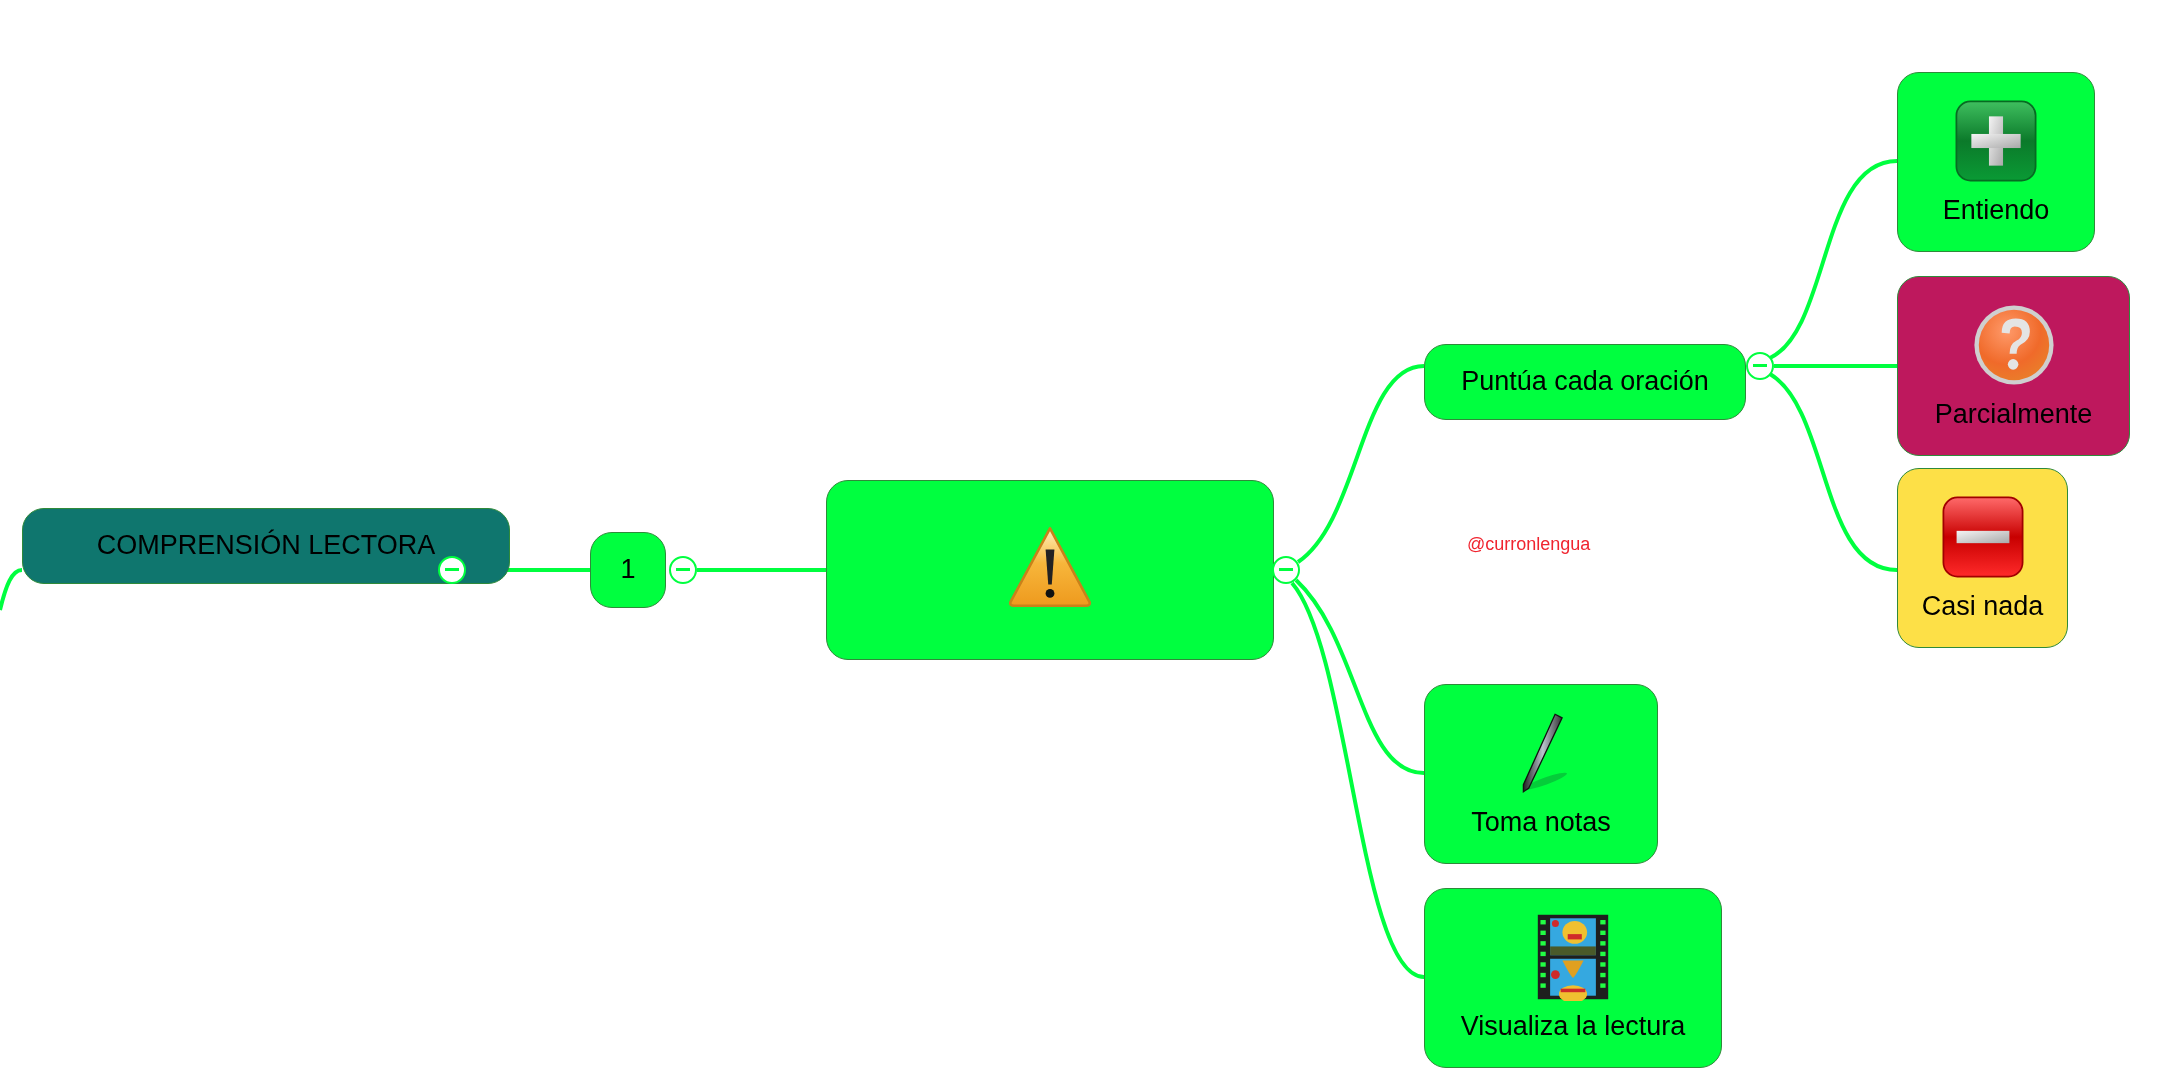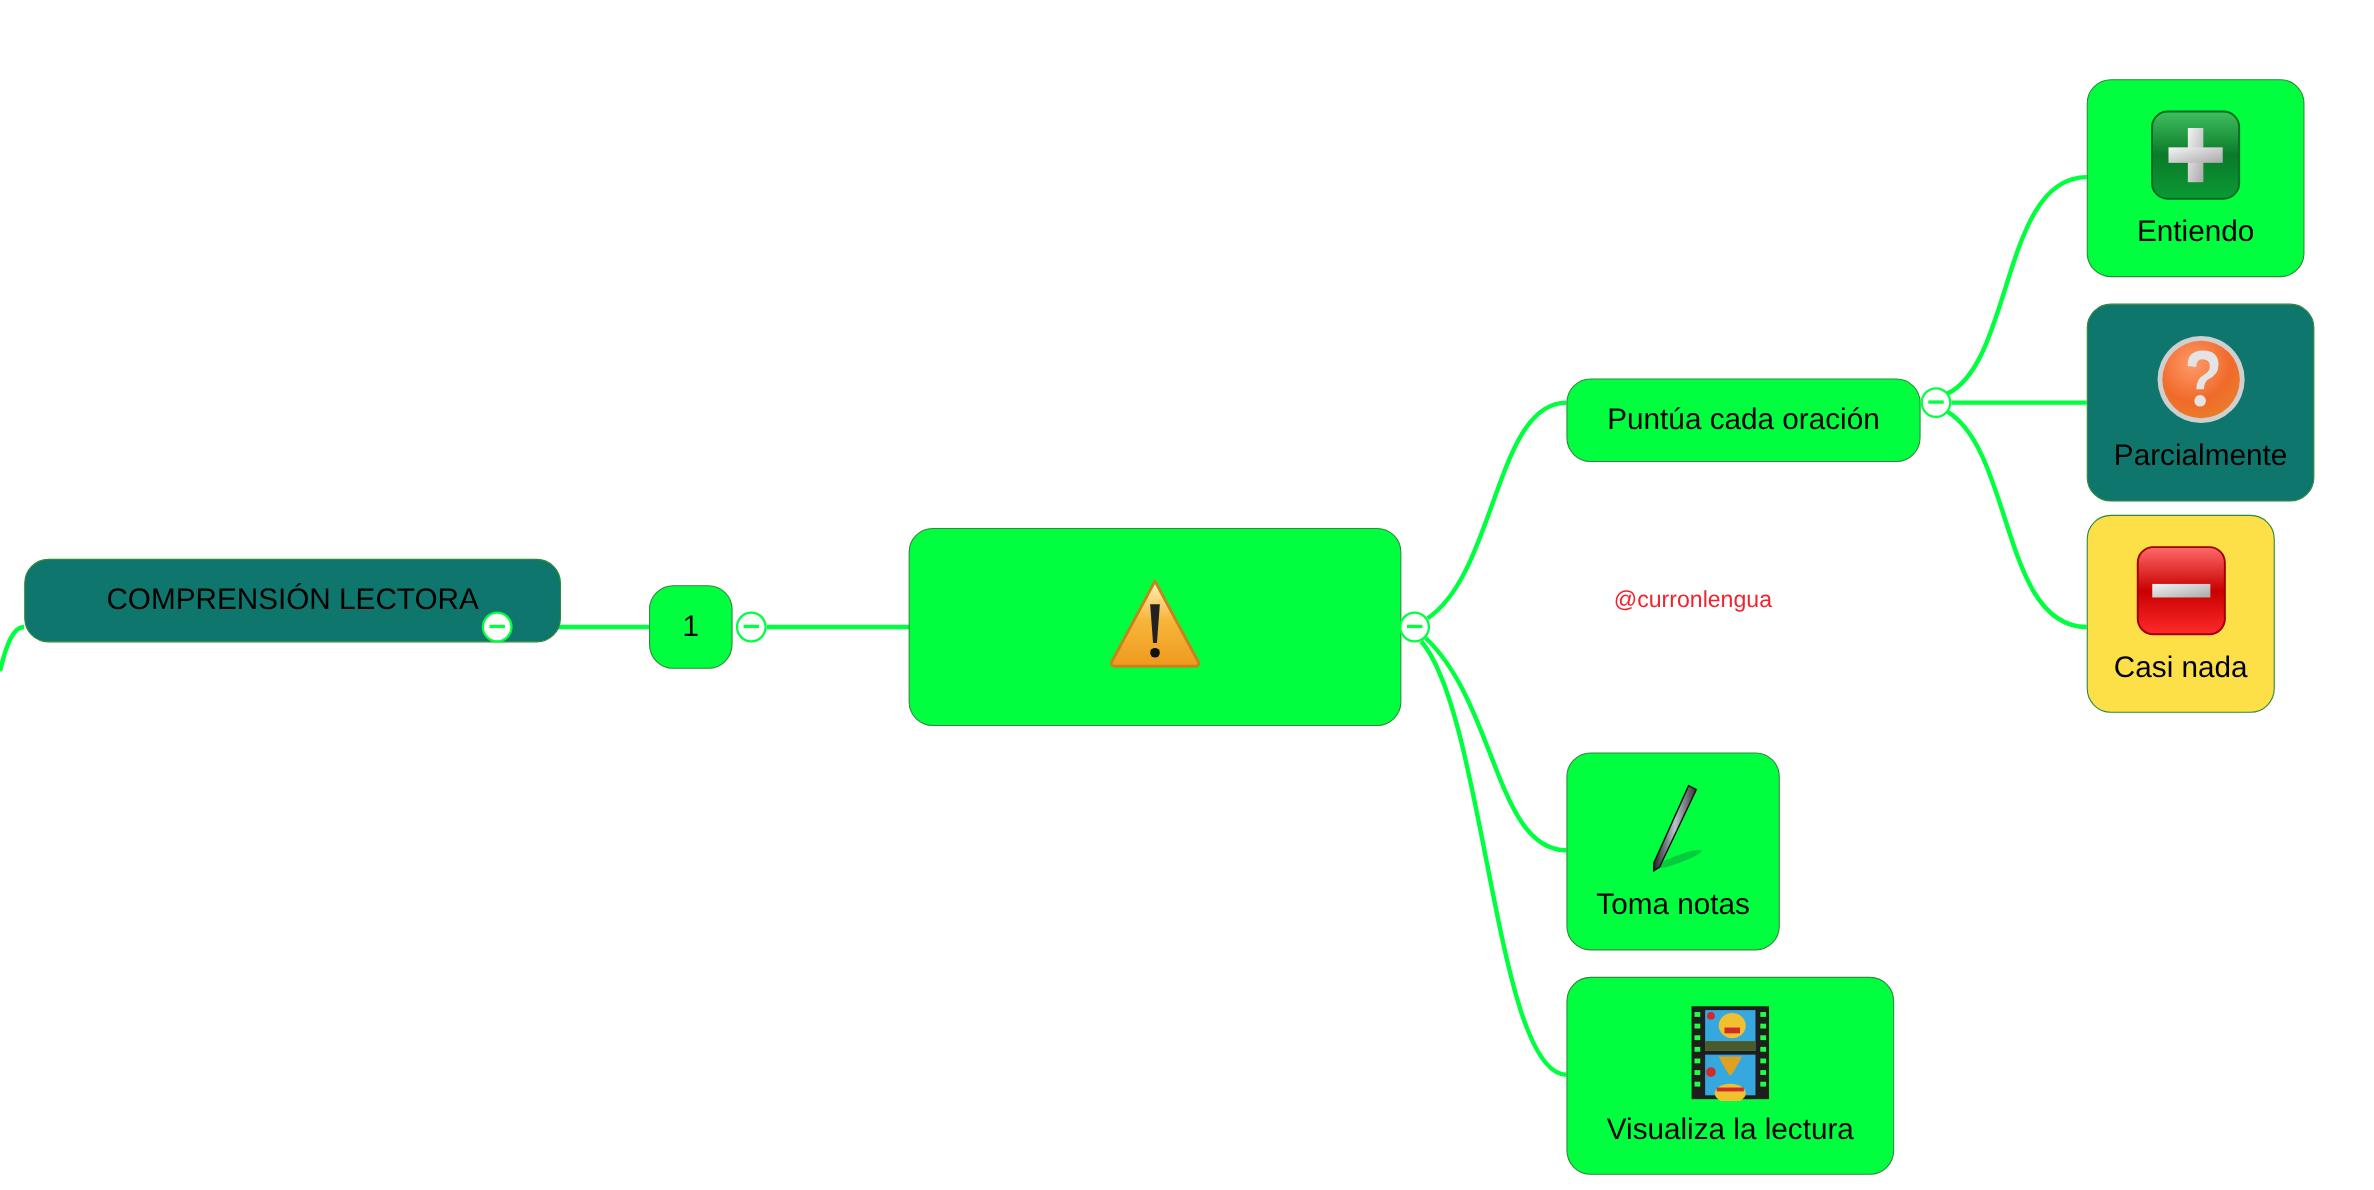--- a/index.html
+++ b/index.html
@@ -14,21 +14,21 @@
     }
     .node .label { font-size: 27px; white-space: nowrap; line-height: 1.15; }
     .node .icon { width: 88px; height: 88px; margin-bottom: 10px; }
     .toggle {
       position: absolute; width: 28px; height: 28px; box-sizing: border-box;
       border: 2.5px solid #00ff3f; border-radius: 50%; background: #ffffff; cursor: pointer;
     }
     .toggle::after {
       content: ""; position: absolute; left: 5px; right: 5px; top: 10px; height: 3px; background: #00ff3f;
     }
-    .watermark { position: absolute; font-size: 21px; color: #f0242f; white-space: nowrap; }
+    .watermark { position: absolute; font-size: 18px; color: #f0242f; white-space: nowrap; }
   </style>
 </head>
 <body>
 
 <svg id="links" xmlns="http://www.w3.org/2000/svg">
   <g fill="none" stroke="#00ff3f" stroke-width="4">
     <path d="M0,610 C6,585 12,570 22,570"></path>
     <path d="M466,570 L590,570"></path>
     <path d="M697,570 L833,570"></path>
     <path d="M1298,562 C1360,520 1360,366 1424,366"></path>
@@ -84,21 +84,21 @@
           <stop offset="1" stop-color="#a9a9a9"></stop>
       </linearGradient>
     </defs>
     <rect x="5" y="5" width="90" height="90" rx="16" fill="url(#plusG)" stroke="#076b22" stroke-width="2"></rect>
     <rect x="42" y="22" width="16" height="56" fill="url(#silver)"></rect>
     <rect x="22" y="42" width="56" height="16" fill="url(#silver)"></rect>
   </svg>
   <span class="label">Entiendo</span>
 </div>
 
-<div class="node" style="left: 1897px; top: 276px; width: 207px; height: 180px; background: #0f766e;">
+<div class="node" style="left: 1897px; top: 276px; width: 233px; height: 180px; background: #be185d;">
   <svg class="icon" viewBox="0 0 100 100">
     <defs>
       <radialGradient id="qG" cx="0.4" cy="0.3" r="0.8">
         <stop offset="0" stop-color="#ff9a6a"></stop>
           <stop offset="0.6" stop-color="#f06a2a"></stop>
           <stop offset="1" stop-color="#e8822a"></stop>
       </radialGradient>
     </defs>
     <circle cx="50" cy="50" r="45" fill="#cfcfcf"></circle>
     <circle cx="50" cy="50" r="40" fill="url(#qG)"></circle>
@@ -116,21 +116,21 @@
           <stop offset="0.5" stop-color="#c80000"></stop>
           <stop offset="1" stop-color="#ff2a2a"></stop>
       </linearGradient>
     </defs>
     <rect x="5" y="5" width="90" height="90" rx="16" fill="url(#minusG)" stroke="#a10000" stroke-width="2"></rect>
     <rect x="20" y="43" width="60" height="14" fill="url(#silver)"></rect>
   </svg>
   <span class="label">Casi nada</span>
 </div>
 
-<div class="node" style="left: 1424px; top: 684px; width: 194px; height: 180px; background: rgb(0, 255, 63);">
+<div class="node" style="left: 1424px; top: 684px; width: 234px; height: 180px; background: rgb(0, 255, 63);">
   <svg class="icon" viewBox="0 0 100 100">
     <defs>
       <linearGradient id="penG" x1="0" y1="0" x2="1" y2="0">
         <stop offset="0" stop-color="#222"></stop>
           <stop offset="0.5" stop-color="#b8c4cc"></stop>
           <stop offset="1" stop-color="#333"></stop>
       </linearGradient>
     </defs>
     <ellipse cx="55" cy="82" rx="26" ry="4" fill="#0a9a35" opacity="0.5" transform="rotate(-20 55 82)"></ellipse>
     <path d="M66,6 L74,10 L36,90 L30,94 L30,86 Z" fill="url(#penG)" stroke="#111" stroke-width="1.5"></path>

